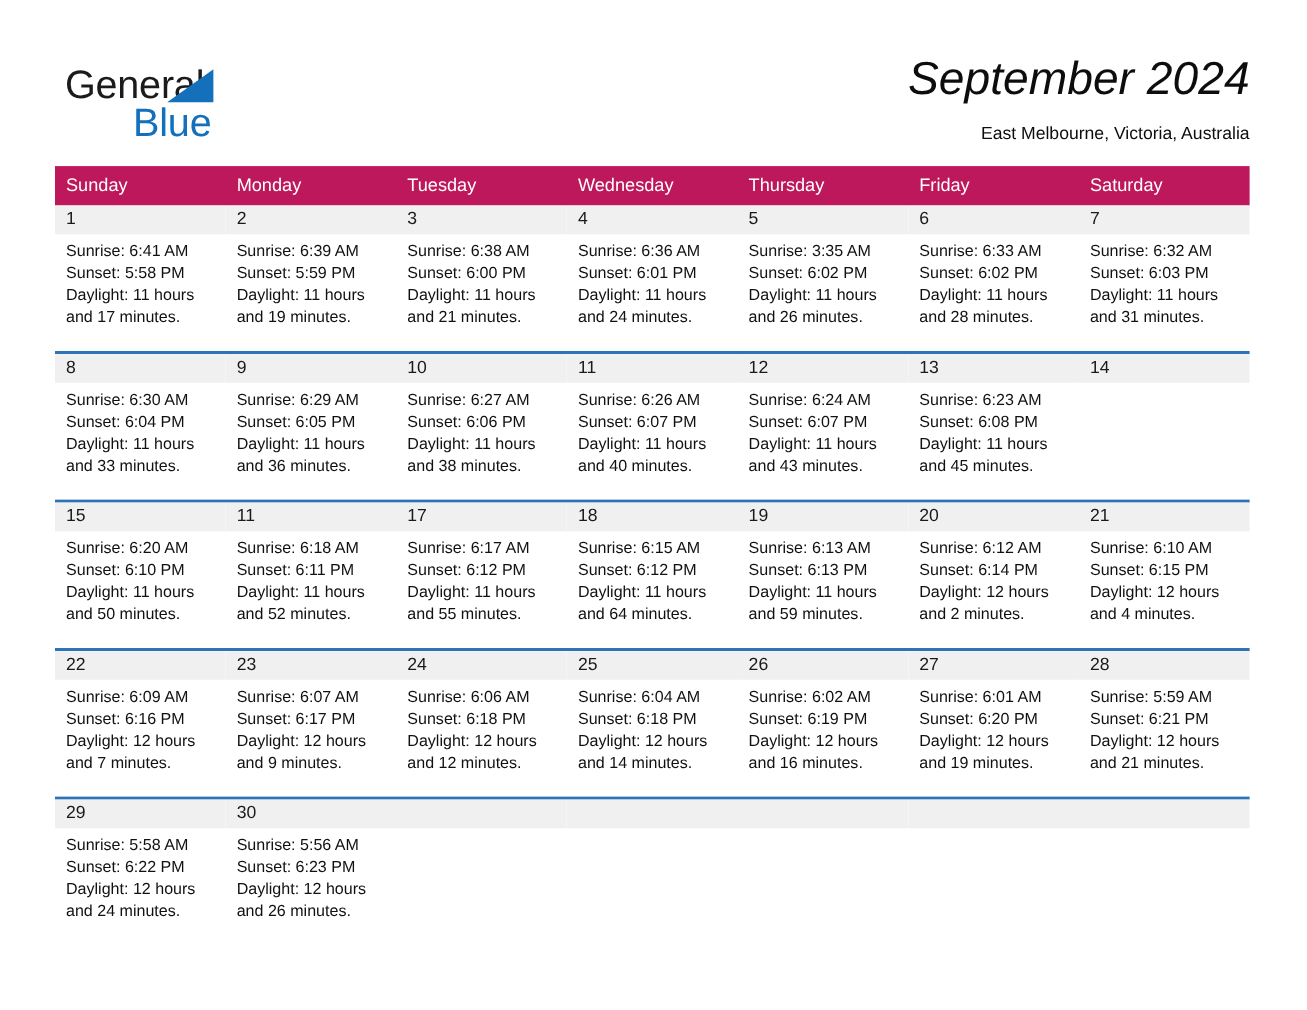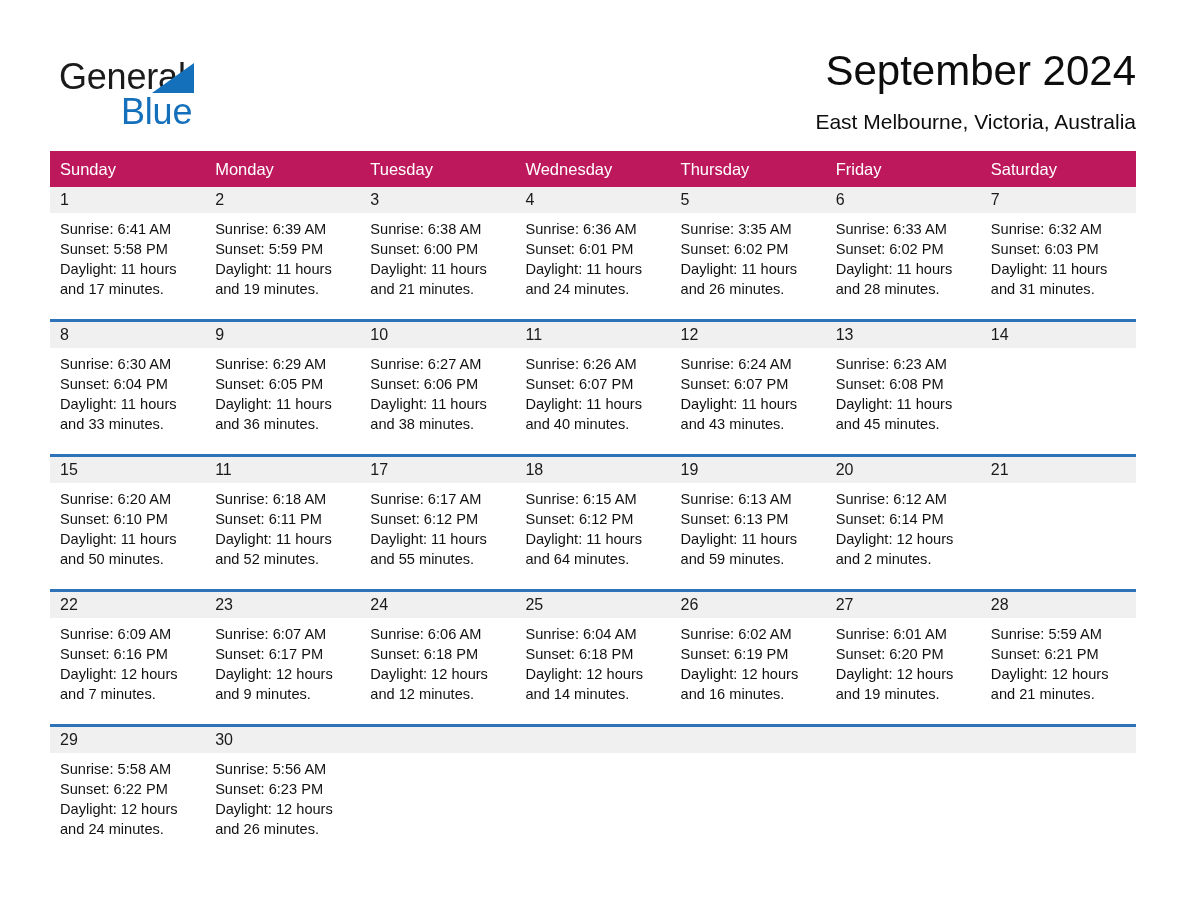--- a/index.html
+++ b/index.html
@@ -68,23 +68,24 @@
   .title-block {
     text-align: right;
     padding-top: 2px;
   }
   .month-title {
     font-size: 42px;
     line-height: 50px;
     font-weight: 400;
     color: #0d0d0d;
     white-space: nowrap;
+    font-style: italic;
   }
   .location-subtitle {
-    font-size: 21px;
+    font-size: 16px;
     line-height: 32px;
     font-weight: 400;
     color: #0d0d0d;
     margin-top: 10px;
     white-space: nowrap;
   }
 
   
   .calendar {
     margin: 13px 52px 0 50px;
@@ -336,20 +337,25 @@
     <div class="day-cell">
       <div class="day-number">20</div>
       <div class="day-details">
         <div>Sunrise: 6:12 AM</div>
         <div>Sunset: 6:14 PM</div>
         <div class="wrap">Daylight: 12 hours and 2 minutes.</div>
       </div>
     </div>
     <div class="day-cell">
       <div class="day-number">21</div>
+      <div class="day-details">
+        <div>Sunrise: 6:10 AM</div>
+        <div>Sunset: 6:15 PM</div>
+        <div class="wrap">Daylight: 12 hours and 4 minutes.</div>
+      </div>
     </div>
   </div>
 
   <div class="week-row">
     <div class="day-cell">
       <div class="day-number">22</div>
       <div class="day-details">
         <div>Sunrise: 6:09 AM</div>
         <div>Sunset: 6:16 PM</div>
         <div class="wrap">Daylight: 12 hours and 7 minutes.</div>

